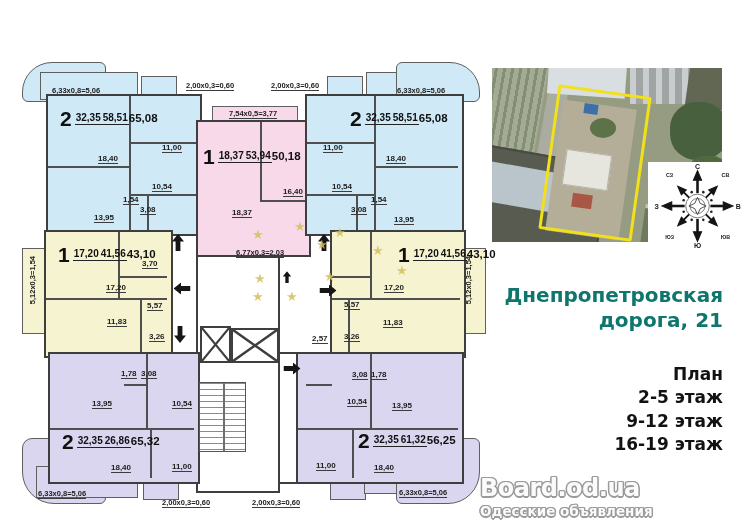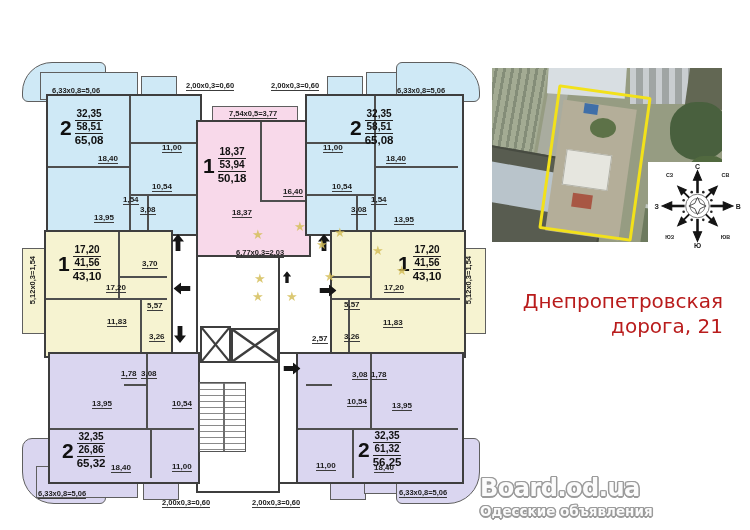--- a/index.html
+++ b/index.html
@@ -10,21 +10,21 @@
   .apt{position:absolute;border:2px solid #3e3e3e;}
   .wall{position:absolute;background:#4f4f4f;}
   .rm{position:absolute;font-size:8px;font-weight:bold;color:#1c1c1c;
       border-bottom:1px solid #3c3c3c;line-height:1.05;white-space:nowrap;z-index:20;}
   .dim{position:absolute;font-size:7.5px;font-weight:bold;color:#1c1c1c;
        border-bottom:1px solid #3c3c3c;white-space:nowrap;z-index:20;}
   .dimv{position:absolute;font-size:7.5px;font-weight:bold;color:#1c1c1c;
         writing-mode:vertical-rl;transform:rotate(180deg);white-space:nowrap;z-index:20;}
   .stat{position:absolute;display:flex;align-items:center;gap:3px;color:#101010;z-index:20;}
   .sn{font-size:21px;font-weight:bold;line-height:1;}
-  .sa{display:flex;flex-direction:column;text-align:center;font-size:10px;font-weight:bold;line-height:1.2;}
+  .sa{display:flex;flex-direction:row;text-align:center;font-size:10px;font-weight:bold;line-height:1.2;}
   .sa .u{border-bottom:1px solid #222;padding:0 1px;}
   .sa .t{font-size:11.5px;}
   .arr{position:absolute;z-index:25;}
   .star{position:absolute;color:rgba(213,190,90,.85);font-size:13px;z-index:40;line-height:1;}
   .wm{position:absolute;left:236px;top:240px;z-index:50;
       font-family:"DejaVu Serif",serif;font-weight:bold;font-size:43px;letter-spacing:-1px;
       color:rgba(192,32,32,.72);line-height:1;white-space:nowrap;}
   .outline-txt{text-shadow:-1px -1px 0 #9b9b9b,1px -1px 0 #9b9b9b,-1px 1px 0 #9b9b9b,1px 1px 0 #9b9b9b,
                -1.5px 0 0 #9b9b9b,1.5px 0 0 #9b9b9b,0 -1.5px 0 #9b9b9b,0 1.5px 0 #9b9b9b;}
 </style>
@@ -334,23 +334,29 @@
         <text x="83" y="43.5" font-size="6.5">В</text>
         <text x="19" y="14" font-size="5">СЗ</text>
         <text x="71" y="14" font-size="5">СВ</text>
         <text x="19" y="72" font-size="5">ЮЗ</text>
         <text x="71" y="72" font-size="5">ЮВ</text>
       </g>
     </svg>
   </div>
 
   <div class="abs" style="left:470px;top:283px;width:253px;text-align:right;font-family:'DejaVu Sans','Liberation Sans',sans-serif;">
-    <div style="font-size:20px;font-weight:normal;color:#b91c1c;margin-top:6px;line-height:1.25;">
+    <div style="font-size:20px;font-weight:bold;color:#0f766e;margin-top:0;line-height:1.25;">
       <div>Днепропетровская</div>
       <div>дорога, 21</div>
+    </div>
+    <div style="margin-top:30px;font-size:17px;font-weight:bold;color:#121212;line-height:1.38;">
+      <div>План</div>
+      <div>2-5 этаж</div>
+      <div>9-12 этаж</div>
+      <div>16-19 этаж</div>
     </div>
   </div>
 
   <div class="abs" style="left:480px;top:474px;width:262px;text-align:left;font-family:'DejaVu Sans','Liberation Sans',sans-serif;">
     <div class="outline-txt" style="font-size:24px;font-weight:bold;color:#fbfbfb;letter-spacing:-0.5px;">Board.od.ua</div>
     <div class="outline-txt" style="font-size:13.5px;font-weight:bold;color:#fbfbfb;margin-top:1px;">Одесские объявления</div>
   </div>
 
 </div>
 

